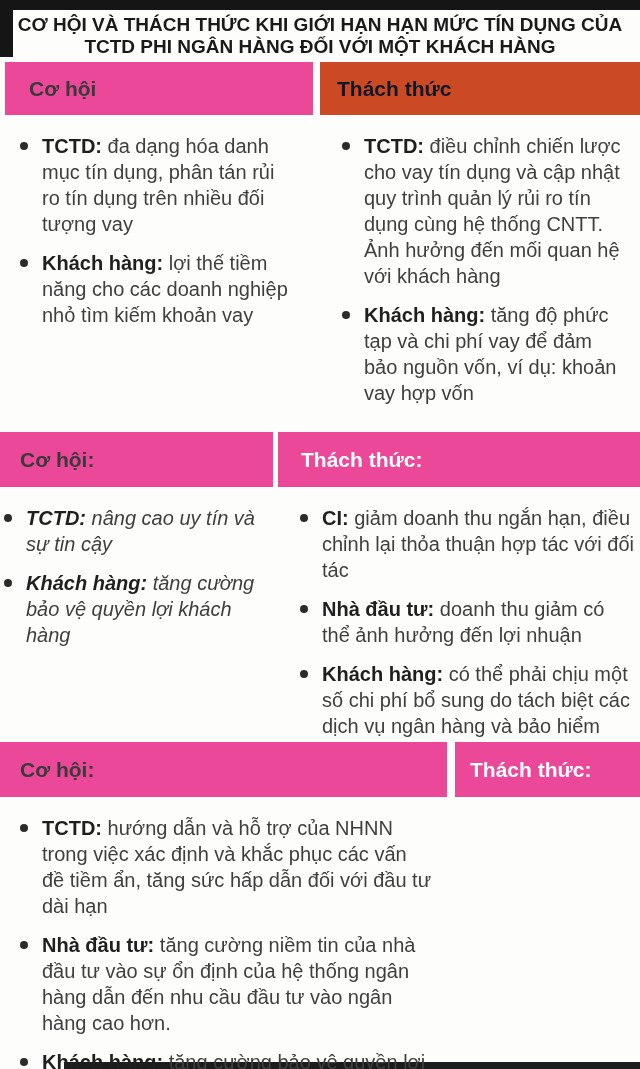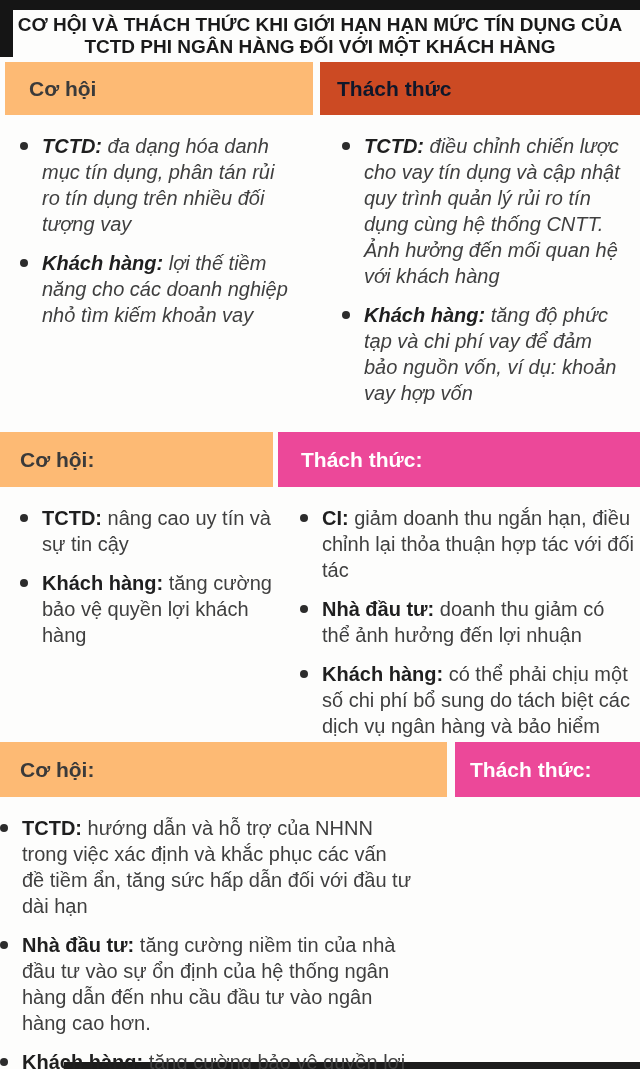--- a/index.html
+++ b/index.html
@@ -7,52 +7,52 @@
   .page { width: 640px; height: 1069px; background: #fdfdfc; overflow: hidden; position: relative; }
 
   .topbar { height: 10px; background: #151515; }
 
   .title-block { position: relative; height: 52px; display: flex; align-items: center; justify-content: center; }
   .corner-block { position: absolute; left: 0; top: 0; width: 13px; height: 47px; background: #151515; }
   .title { text-align: center; font-size: 19px; line-height: 22px; font-weight: bold; color: #1a1a1a; }
 
   .header-row { display: flex; }
   .hdr { display: flex; align-items: center; font-weight: bold; font-size: 21px; box-sizing: border-box; }
-  .hdr.orange { background: #fdba74; color: #3a3a3a; }
+  .hdr.orange { background: #ec4899; color: #3a3a3a; }
   .hdr.brick  { background: #CC4A23; color: #0f172a; }
   .hdr.crimson{ background: #ec4899; color: #ffffff; }
 
   .sec1 .header-row { height: 53px; padding-left: 5px; }
   .sec1 .hdr.orange { width: 308px; padding-left: 24px; margin-right: 7px; }
   .sec1 .hdr.brick  { flex: 1; padding-left: 17px; }
 
   .sec2 .header-row { height: 55px; }
   .sec2 .hdr.orange { width: 273px; padding-left: 20px; margin-right: 5px; }
   .sec2 .hdr.crimson{ flex: 1; padding-left: 23px; }
 
   .sec3 .header-row { height: 55px; }
   .sec3 .hdr.orange { width: 447px; padding-left: 20px; margin-right: 8px; }
   .sec3 .hdr.crimson{ flex: 1; padding-left: 15px; }
 
   .content { display: flex; box-sizing: border-box; padding-top: 18px; }
-  .c1 { height: 317px; font-style: italic; }
+  .c1 { height: 317px; }
   .c2 { height: 255px; }
   .c3 { height: 258px; }
 
   .c1 .left  { width: 320px; padding-left: 20px; box-sizing: border-box; }
   .c1 .right { flex: 1; padding-left: 22px; box-sizing: border-box; }
   .c1 .left  .btext { width: 252px; }
   .c1 .right .btext { width: 258px; }
 
-  .c2 .left  { width: 277px; padding-left: 20px; box-sizing: border-box; }
+  .c2 .left  { width: 277px; padding-left: 4px; box-sizing: border-box; font-style: italic; }
   .c2 .right { flex: 1; padding-left: 23px; box-sizing: border-box; }
   .c2 .left  .btext { width: 240px; }
   .c2 .right .btext { width: 314px; }
 
-  .c3 .left  { width: 455px; box-sizing: border-box; }
+  .c3 .left  { width: 455px; padding-left: 20px; box-sizing: border-box; }
   .c3 .right { flex: 1; padding-left: 13px; box-sizing: border-box; }
   .c3 .left  .btext { width: 392px; }
   .c3 .right .plain { width: 172px; }
 
   .bullet { display: flex; margin-bottom: 13px; }
   .dot { flex: none; width: 8px; height: 8px; border-radius: 50%; background: #2c2c2c; margin: 9px 14px 0 0; }
   .btext, .plain { font-size: 20px; line-height: 26px; color: #3f3f3f; }
   .blabel { font-weight: bold; color: #1f1f1f; }
 
   .bottom-gap { height: 7px; }

